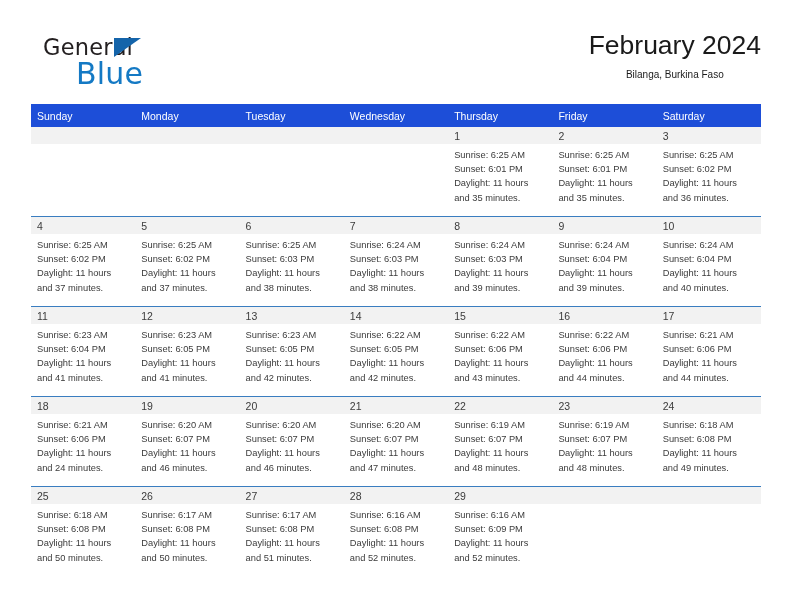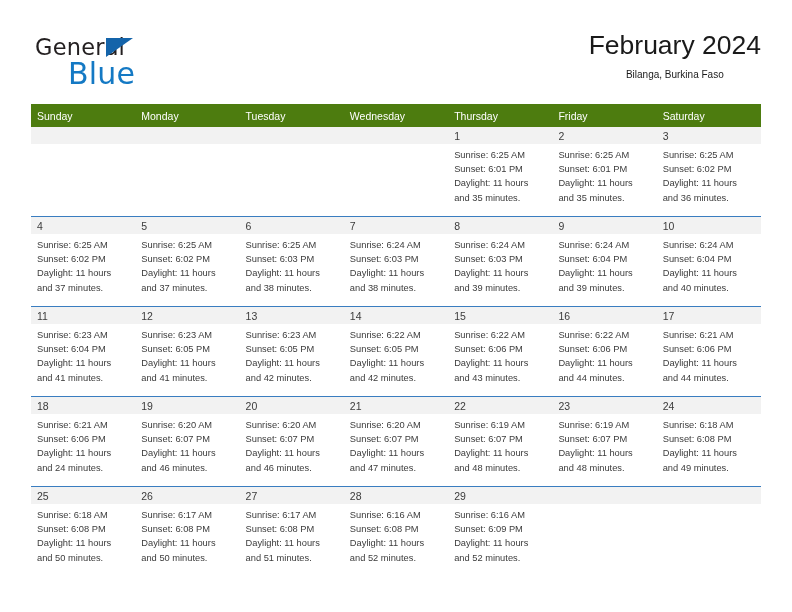--- a/index.html
+++ b/index.html
@@ -25,21 +25,21 @@
   .header {
     position: absolute;
     left: 31px;
     top: 28px;
     width: 730px;
     height: 68px;
   }
 
   .logo {
     position: absolute;
-    left: 4px;
+    left: 12px;
     top: 6px;
     width: 220px;
     height: 56px;
   }
   .logo-general {
     position: absolute;
     left: 0;
     top: 0;
     font-size: 22.5px;
     letter-spacing: 0.2px;
@@ -92,21 +92,21 @@
   
   .calendar {
     position: absolute;
     left: 31px;
     top: 104px;
     width: 730px;
     border-collapse: collapse;
     table-layout: fixed;
   }
   .calendar th {
-    background: #4d7c0f;
+    background: #1d4ed8;
     color: #ffffff;
     font-size: 10.5px;
     font-weight: normal;
     text-align: left;
     padding: 5px 0 5px 6px;
     height: 13px;
     border: none;
   }
   .calendar td {
     vertical-align: top;

